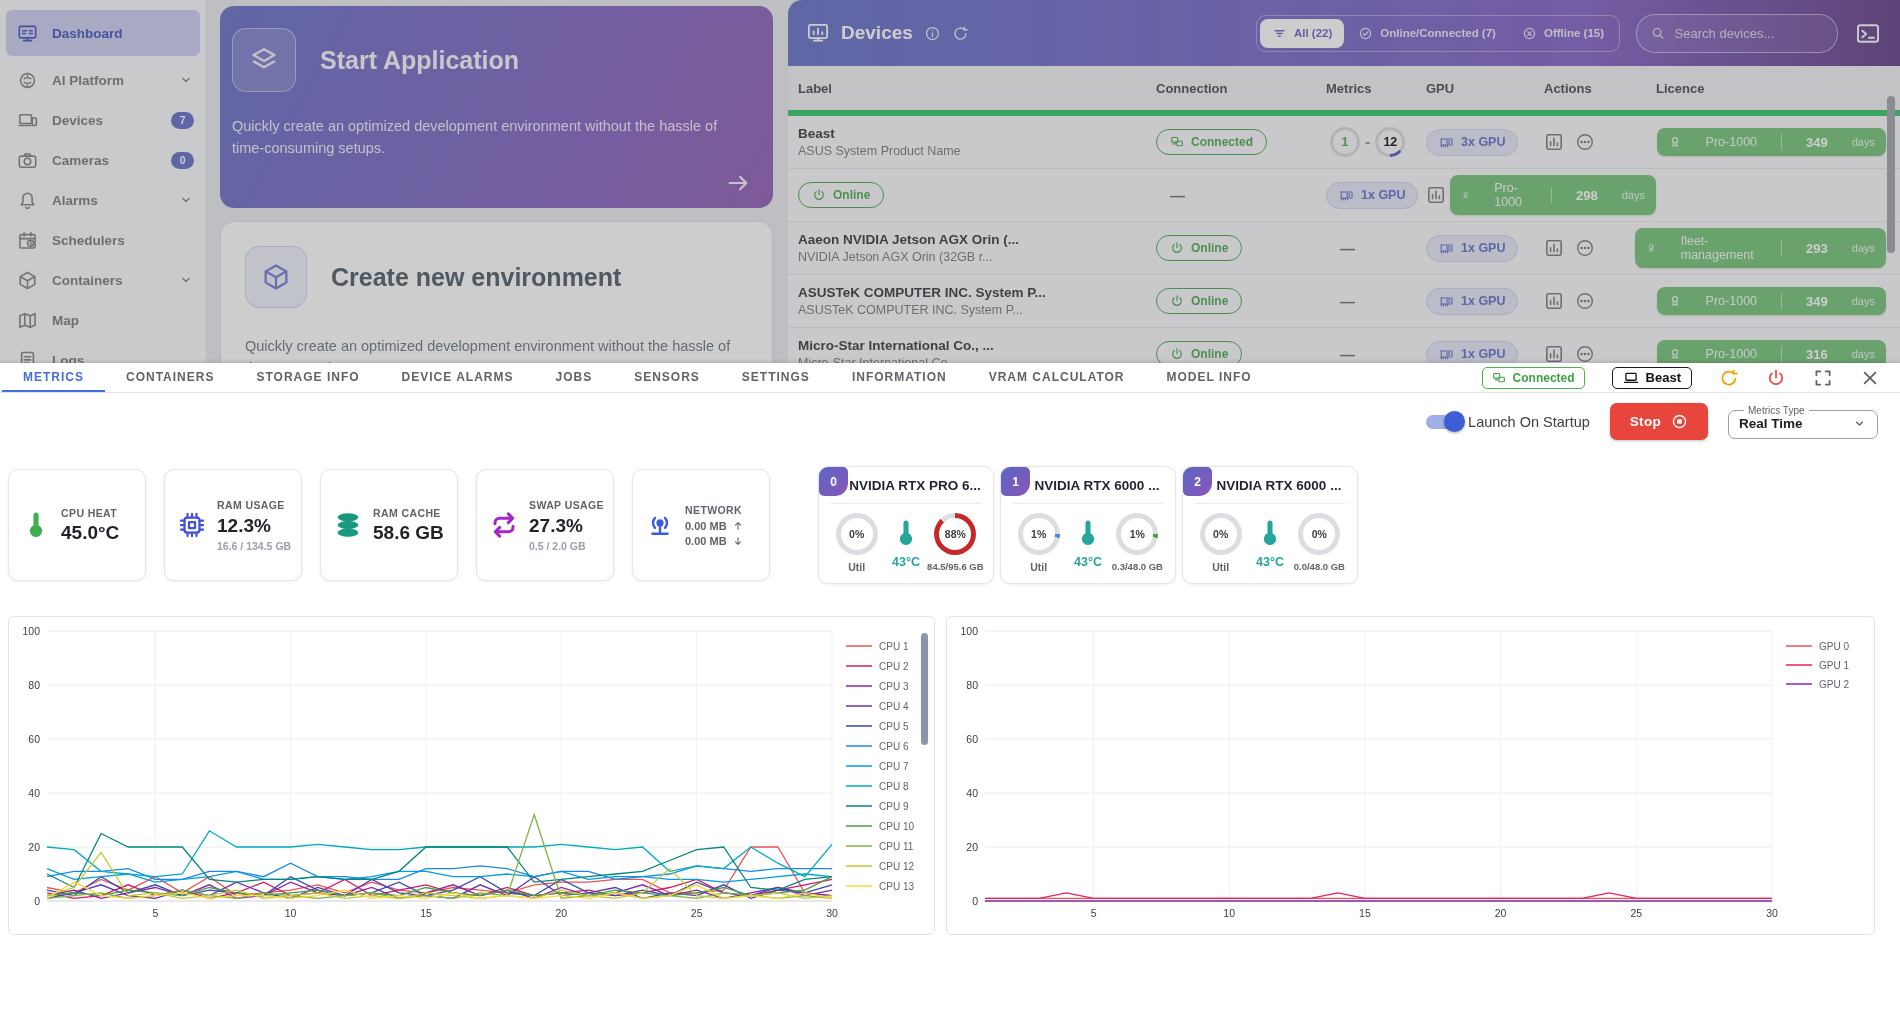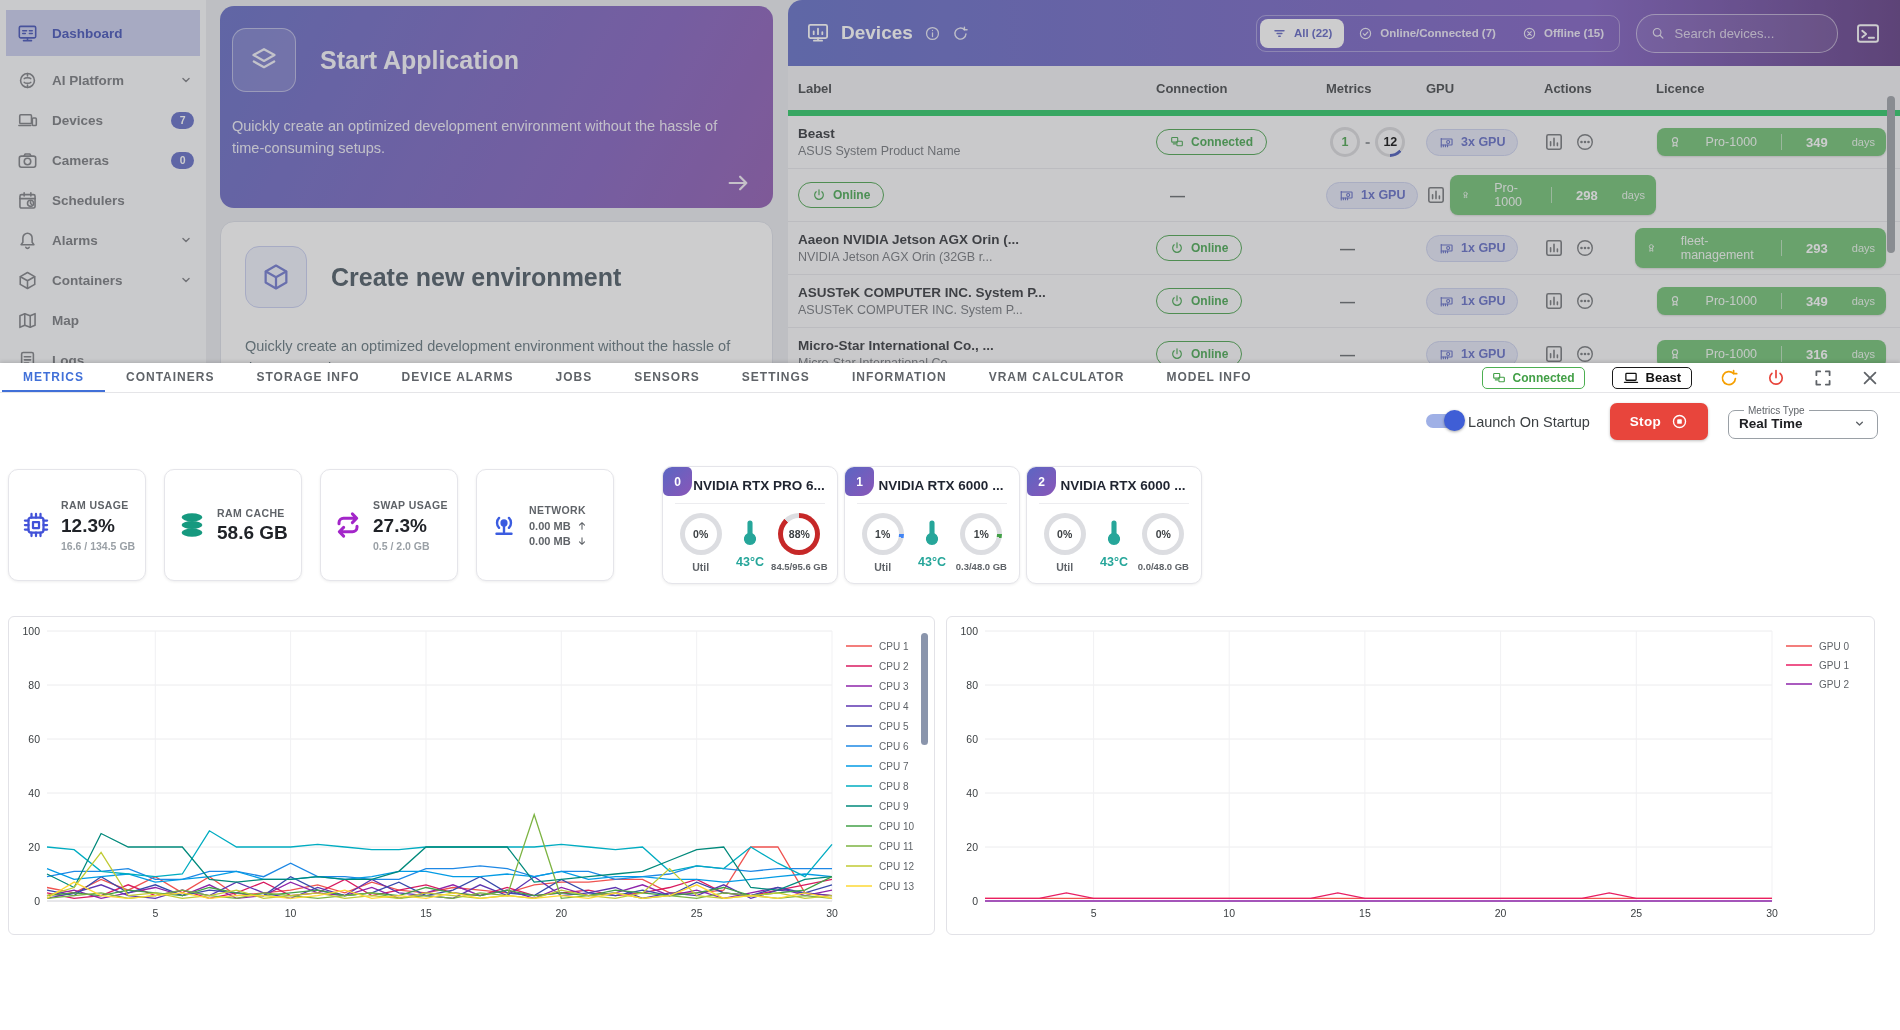--- a/index.html
+++ b/index.html
@@ -2,21 +2,21 @@
 <html><head>
 <meta charset="utf-8">
 <style>
   html,body{margin:0;padding:0;background:#e9ebef}
   .app{position:relative;width:1900px;height:1030px;background:#e9ebef;font-family:"Liberation Sans","DejaVu Sans",sans-serif;overflow:hidden}
   .icon svg,.ic-btn svg,.act-btn svg{display:block;width:100%;height:100%}
   
   .sidebar{position:absolute;left:0;top:0;width:206px;height:363px;background:#fafbfc;padding-top:10px;box-sizing:border-box;z-index:10}
   .side-item{height:40px;display:flex;align-items:center;gap:14px;padding:0 12px 0 17px;color:#707378;font-size:13.5px;font-weight:600;cursor:pointer}
   .side-item .icon{width:21px;height:21px;color:#77797e;flex:0 0 21px}
-  .side-item.active{background:#c7cbee;border-radius:0;margin:0 6px 4px;height:46px;color:#3a49b4;padding-left:11px}
+  .side-item.active{background:#c7cbee;border-radius:6px;margin:0 6px 4px;height:46px;color:#3a49b4;padding-left:11px}
   .side-item.active .icon{color:#3a49b4}
   .side-badge{margin-left:auto;background:#5b66c3;color:#fff;font-size:10.5px;font-weight:700;padding:2.5px 8.5px;border-radius:9px}
   .chev{margin-left:auto;width:16px !important;height:16px !important;flex:0 0 16px !important;color:#8d9096}
   
   .promo{position:absolute;left:220px;top:6px;width:553px;z-index:10}
   .card{border-radius:14px;position:relative;box-sizing:border-box}
   .card-head{display:flex;align-items:center;gap:24px}
   .tile{width:62px;height:62px;border-radius:14px;display:flex;align-items:center;justify-content:center}
   .tile .icon{width:30px;height:30px}
   .card-start{height:202px;background:linear-gradient(118deg,#5d66c2 0%,#7d59bc 70%,#8a53ae 100%);padding:22px 12px;color:#fff}
@@ -78,21 +78,21 @@
   .tab-actions{display:flex;align-items:center;gap:27px;padding-right:20px}
   .badge-conn{display:flex;align-items:center;gap:7px;border:1px solid #4caf50;color:#43a047;border-radius:5px;padding:3px 9px;font-size:12px;font-weight:600}
   .badge-conn .icon{width:14px;height:14px}
   .chip-device{display:flex;align-items:center;gap:7px;border:1.8px solid #1a1a1a;color:#111;border-radius:5px;padding:2px 10px;font-size:13px;font-weight:700;background:#fff;cursor:pointer;font-family:inherit}
   .chip-device .icon{width:16px;height:16px}
   .ic-btn{width:20px;height:20px;border:0;background:none;padding:0;cursor:pointer}
   .ic-restart{color:#f59f00}
   .ic-power{color:#e8453c}
   .ic-gray{color:#5f6368}
   .controls{position:absolute;top:40px;right:22px;display:flex;align-items:center;gap:20px;z-index:2}
-  .launch{display:flex;align-items:flex-start;gap:6px}
+  .launch{display:flex;align-items:center;gap:6px}
   .switch{width:36px;height:14px;border-radius:7px;background:#9fb0e6;position:relative;cursor:pointer;display:inline-block}
   .switch-thumb{position:absolute;right:-3px;top:-3.5px;width:21px;height:21px;border-radius:50%;background:#3f5ed6;box-shadow:0 1px 3px rgba(0,0,0,.35)}
   .launch-label{font-size:14.5px;color:#3c4043}
   .btn-stop{display:flex;align-items:center;gap:10px;background:#e8453c;border:0;border-radius:7px;color:#fff;font-weight:700;font-size:13.5px;letter-spacing:.3px;padding:10px 20px;cursor:pointer;box-shadow:0 1px 3px rgba(0,0,0,.25);font-family:inherit}
   .btn-stop .icon{width:17px;height:17px;color:#fff}
   fieldset.mt-select{border:1px solid #9aa0a6;border-radius:7px;margin:0;padding:0 10px 7px;width:128px;cursor:pointer;background:#fff}
   .mt-select legend{font-size:10px;color:#5f6368;padding:0 4px;margin-left:5px}
   .mt-row{display:flex;align-items:center;justify-content:space-between}
   .mt-value{font-size:13.5px;font-weight:600;color:#202124}
   .mt-caret{width:15px;height:15px;color:#5f6368}
@@ -170,41 +170,41 @@
             <circle cx="10" cy="11" r="3.1"></circle>
             <path d="M6.6 5.8l1.2-2h4.4l1.2 2"></path>
           </svg>
         </span>
         <span class="side-label">Cameras</span>
         <span class="side-badge">0</span>
       </div>
       <div class="side-item">
         <span class="icon">
           <svg viewBox="0 0 20 20" fill="none" stroke="currentColor" stroke-width="1.5" stroke-linecap="round" stroke-linejoin="round">
+            <path d="M10 3.1a4.4 4.4 0 0 0-4.4 4.4v4.2L3.9 14h12.2l-1.7-2.3V7.5A4.4 4.4 0 0 0 10 3.1z"></path>
+            <path d="M8.4 16.4a1.7 1.7 0 0 0 3.2 0"></path>
+          </svg>
+        </span>
+        <span class="side-label">Alarms</span>
+        <span class="icon chev">
+          <svg viewBox="0 0 20 20" fill="none" stroke="currentColor" stroke-width="1.8" stroke-linecap="round" stroke-linejoin="round">
+            <path d="M6.2 8.2l3.8 3.7 3.8-3.7"></path>
+          </svg>
+        </span>
+      </div>
+      <div class="side-item">
+        <span class="icon">
+          <svg viewBox="0 0 20 20" fill="none" stroke="currentColor" stroke-width="1.5" stroke-linecap="round" stroke-linejoin="round">
             <rect x="2.8" y="4.4" width="14.4" height="12.8" rx="1.5"></rect>
             <path d="M2.8 8.2h14.4M6.8 2.6v3M13.2 2.6v3"></path>
             <circle cx="12.9" cy="12.7" r="2.9"></circle>
             <path d="M12.9 11.3v1.5l1.1.8"></path>
           </svg>
         </span>
         <span class="side-label">Schedulers</span>
-      </div>
-      <div class="side-item">
-        <span class="icon">
-          <svg viewBox="0 0 20 20" fill="none" stroke="currentColor" stroke-width="1.5" stroke-linecap="round" stroke-linejoin="round">
-            <path d="M10 3.1a4.4 4.4 0 0 0-4.4 4.4v4.2L3.9 14h12.2l-1.7-2.3V7.5A4.4 4.4 0 0 0 10 3.1z"></path>
-            <path d="M8.4 16.4a1.7 1.7 0 0 0 3.2 0"></path>
-          </svg>
-        </span>
-        <span class="side-label">Alarms</span>
-        <span class="icon chev">
-          <svg viewBox="0 0 20 20" fill="none" stroke="currentColor" stroke-width="1.8" stroke-linecap="round" stroke-linejoin="round">
-            <path d="M6.2 8.2l3.8 3.7 3.8-3.7"></path>
-          </svg>
-        </span>
       </div>
       <div class="side-item">
         <span class="icon">
           <svg viewBox="0 0 20 20" fill="none" stroke="currentColor" stroke-width="1.5" stroke-linecap="round" stroke-linejoin="round">
             <path d="M10 2.4l6.9 3.9v7.4L10 17.6l-6.9-3.9V6.3z"></path>
             <path d="M3.3 6.4L10 10.2l6.7-3.8M10 10.2v7.2"></path>
           </svg>
         </span>
         <span class="side-label">Containers</span>
         <span class="icon chev">
@@ -721,20 +721,31 @@
           <span class="icon mt-caret" id="ic-caret">
               <svg viewBox="0 0 20 20" fill="none" stroke="currentColor" stroke-width="1.8" stroke-linecap="round" stroke-linejoin="round">
                 <path d="M6.2 8.2l3.8 3.7 3.8-3.7"></path>
               </svg>
             </span>
         </div>
       </fieldset>
     </div>
 
     <div class="cards-row" id="cards">
+        <div class="stat-card">
+          <span class="icon stat-icon" style="color: rgb(63, 174, 77);">
+            <svg viewBox="0 0 20 20" fill="currentColor" stroke="none">
+              <path d="M8.3 3.4a1.7 1.7 0 0 1 3.4 0v6.8a4.1 4.1 0 1 1-3.4 0z"></path>
+            </svg>
+          </span>
+          <div class="stat-body">
+            <div class="stat-title">CPU HEAT</div>
+            <div class="stat-value">45.0°C</div>
+          </div>
+        </div>
         <div class="stat-card">
           <span class="icon stat-icon" style="color: rgb(66, 82, 216);">
             <svg viewBox="0 0 20 20" fill="none" stroke="currentColor" stroke-width="1.5" stroke-linecap="round" stroke-linejoin="round">
               <rect x="5" y="5" width="10" height="10" rx="1.7"></rect>
               <rect x="8" y="8" width="4" height="4"></rect>
               <path d="M7 5V2.6M10 5V2.6M13 5V2.6M7 17.4V15M10 17.4V15M13 17.4V15M5 7H2.6M5 10H2.6M5 13H2.6M17.4 7H15M17.4 10H15M17.4 13H15"></path>
             </svg>
           </span>
           <div class="stat-body">
             <div class="stat-title">RAM USAGE</div>

